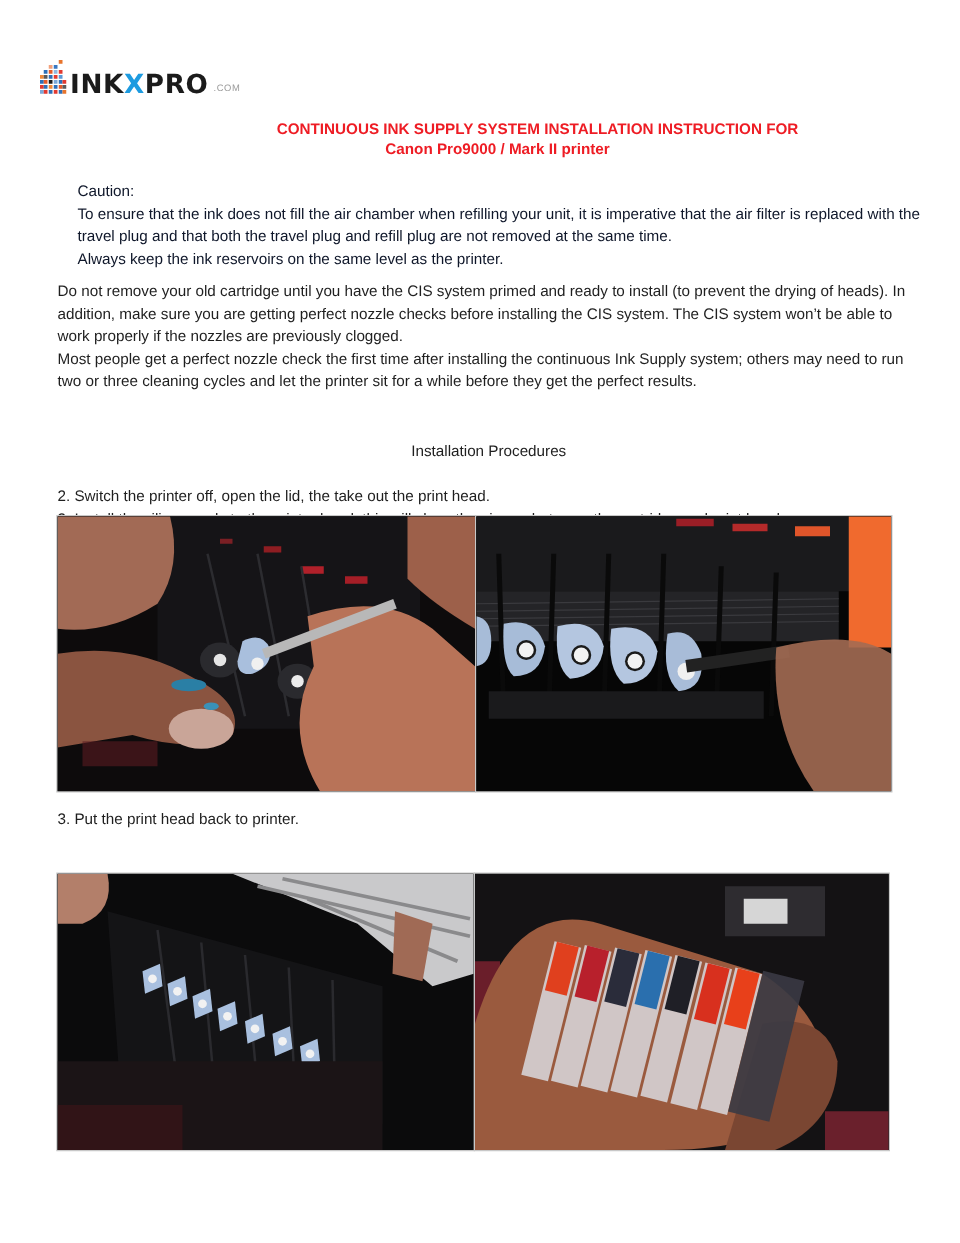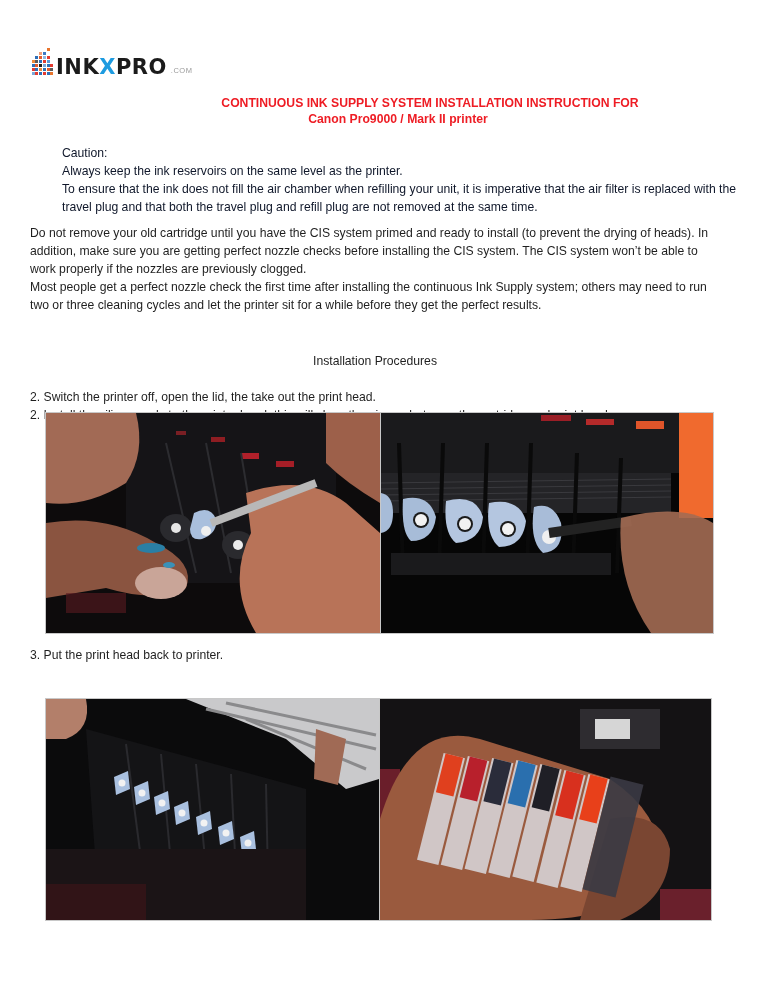--- a/index.html
+++ b/index.html
@@ -20,21 +20,21 @@
            font-weight: bold; font-size: 12.2px; line-height: 16px; }
   .title1 { top: 95px; padding-left: 46px; }
   .title2 { top: 111px; margin-left: 14px; }
 
   
   .caution { position: absolute; left: 46px; top: 144px; width: 690px; color: #0f172a;
              font-weight: normal; font-size: 12.2px; line-height: 18px; margin-left: 16px; }
   .caution p { margin: 0; }
 
   
-  .body-text { position: absolute; left: 30px; width: 690px; font-size: 12.2px; line-height: 18px; color: #1f1f1f; }
+  .body-text { position: absolute; left: 46px; width: 690px; font-size: 12.2px; line-height: 18px; color: #1f1f1f; }
   .body-text p { margin: 0; }
   .intro { top: 224px; }
   .proc-heading { top: 352px; text-align: center; }
   .steps12 { top: 388px; }
   .steps34 { top: 646px; }
 
   
   .photo { position: absolute; overflow: hidden; background: #0a0a0a; }
   .photo svg { display: block; width: 100%; height: 100%; }
   .p1 { left: 46px; top: 413px; width: 334px; height: 220px; }
@@ -83,22 +83,22 @@
     </div>
     <span class="logo-word"><span>INK</span><span class="x">X</span><span>PRO</span></span>
     <span class="logo-com">.COM</span>
   </div>
 
   <div class="title title1">CONTINUOUS INK SUPPLY SYSTEM INSTALLATION INSTRUCTION FOR</div>
   <div class="title title2">Canon Pro9000 / Mark II printer</div>
 
   <div class="caution">
     <p>Caution:</p>
+    <p>To ensure that the ink does not fill the air chamber when refilling your unit, it is imperative that the air filter is replaced with the travel plug and that both the travel plug and refill plug are not removed at the same time.</p>
     <p>Always keep the ink reservoirs on the same level as the printer.</p>
-    <p>To ensure that the ink does not fill the air chamber when refilling your unit, it is imperative that the air filter is replaced with the travel plug and that both the travel plug and refill plug are not removed at the same time.</p>
   </div>
 
   <div class="body-text intro">
     <p>Do not remove your old cartridge until you have the CIS system primed and ready to install (to prevent the drying of heads). In addition, make sure you are getting perfect nozzle checks before installing the CIS system. The CIS system won’t be able to work properly if the nozzles are previously clogged.</p>
     <p>Most people get a perfect nozzle check the first time after installing the continuous Ink Supply system; others may need to run two or three cleaning cycles and let the printer sit for a while before they get the perfect results.</p>
   </div>
 
   <div class="body-text proc-heading">Installation Procedures</div>
 
   <div class="body-text steps12">

